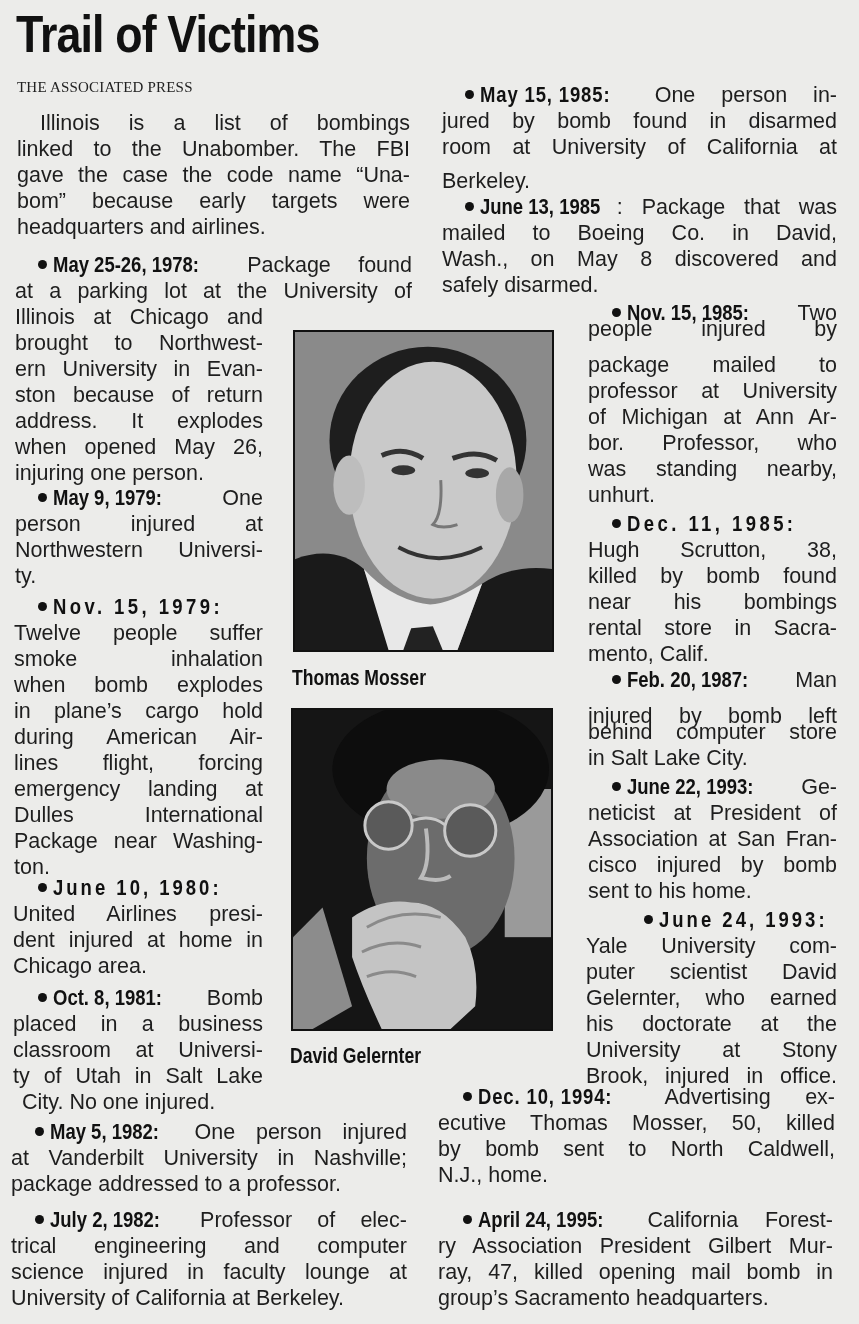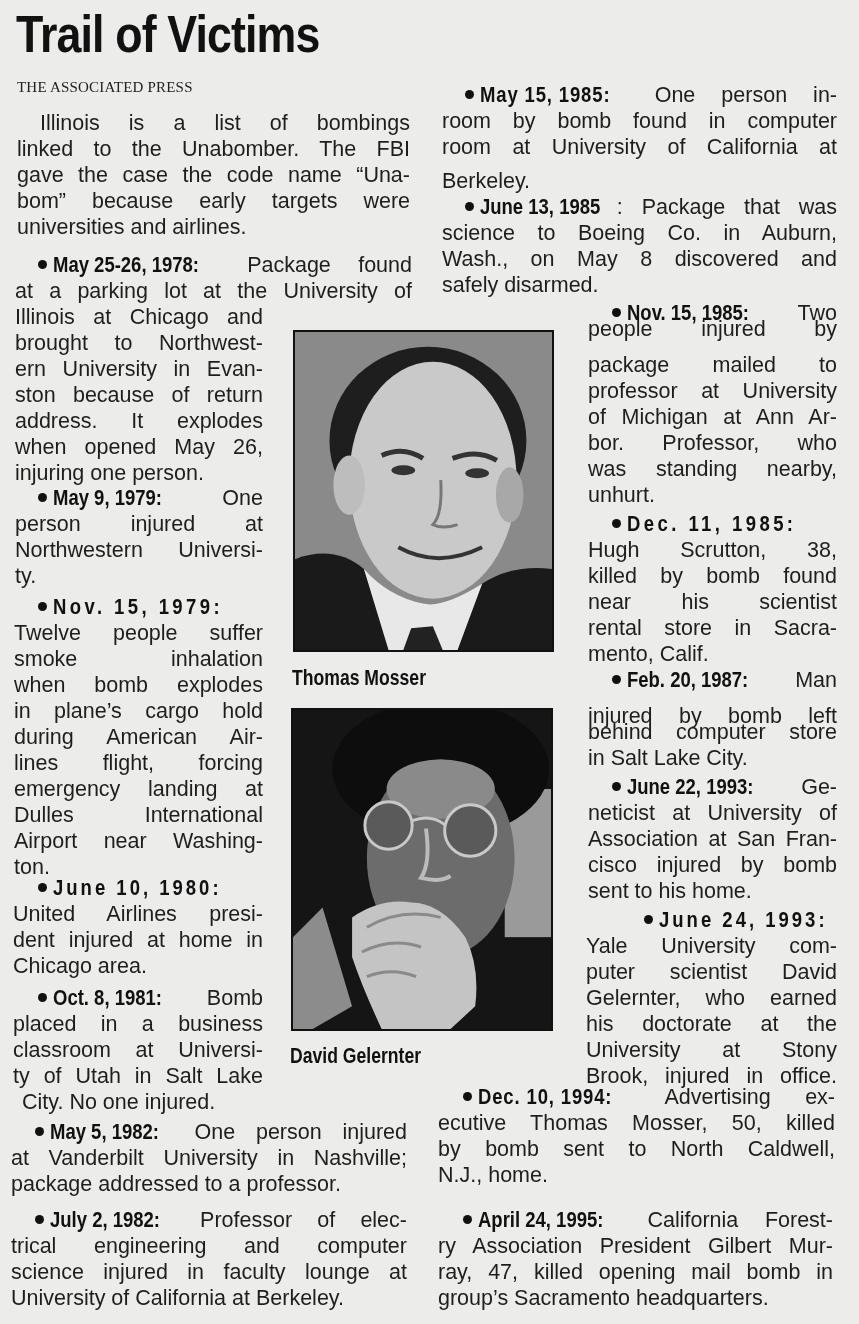--- a/index.html
+++ b/index.html
@@ -56,21 +56,21 @@
 
 <div>
   <div class="title">Trail of Victims</div>
   <div class="byline">THE ASSOCIATED PRESS</div>
 
   <div>
     <div class="line" style="left:40px;top:110px;width:370px">Illinois is a list of bombings</div>
     <div class="line" style="left:17px;top:136px;width:393px">linked to the Unabomber. The FBI</div>
     <div class="line" style="left:17px;top:162px;width:393px">gave the case the code name “Una-</div>
     <div class="line" style="left:17px;top:188px;width:393px">bom” because early targets were</div>
-    <div class="line last" style="left:17px;top:214px;width:393px">universities and airlines.</div>
+    <div class="line last" style="left:17px;top:214px;width:393px">headquarters and airlines.</div>
   </div>
 
   <div>
     <div class="line" style="left:38px;top:252px;width:374px"><span class="bullet"></span><span class="dateh">May 25-26, 1978:</span> <span>Package found</span></div>
     <div class="line" style="left:15px;top:278px;width:397px">at a parking lot at the University of</div>
     <div class="line" style="left:15px;top:304px;width:248px">Illinois at Chicago and</div>
     <div class="line" style="left:15px;top:330px;width:248px">brought to Northwest-</div>
     <div class="line" style="left:15px;top:356px;width:248px">ern University in Evan-</div>
     <div class="line" style="left:15px;top:382px;width:248px">ston because of return</div>
     <div class="line" style="left:15px;top:408px;width:248px">address. It explodes</div>
@@ -88,21 +88,21 @@
   <div>
     <div class="line" style="left:38px;top:594px;width:225px"><span class="bullet"></span><span class="dateh" style="letter-spacing:4px">Nov. 15, 1979:</span></div>
     <div class="line" style="left:14px;top:620px;width:249px">Twelve people suffer</div>
     <div class="line" style="left:14px;top:646px;width:249px">smoke inhalation</div>
     <div class="line" style="left:14px;top:672px;width:249px">when bomb explodes</div>
     <div class="line" style="left:14px;top:698px;width:249px">in plane’s cargo hold</div>
     <div class="line" style="left:14px;top:724px;width:249px">during American Air-</div>
     <div class="line" style="left:14px;top:750px;width:249px">lines flight, forcing</div>
     <div class="line" style="left:14px;top:776px;width:249px">emergency landing at</div>
     <div class="line" style="left:14px;top:802px;width:249px">Dulles International</div>
-    <div class="line" style="left:14px;top:828px;width:249px">Airport near Washing-</div>
+    <div class="line" style="left:14px;top:828px;width:249px">Package near Washing-</div>
     <div class="line last" style="left:14px;top:854px;width:249px">ton.</div>
   </div>
 
   <div>
     <div class="line" style="left:38px;top:875px;width:225px"><span class="bullet"></span><span class="dateh" style="letter-spacing:3.5px">June 10, 1980:</span></div>
     <div class="line" style="left:13px;top:901px;width:250px">United Airlines presi-</div>
     <div class="line" style="left:13px;top:927px;width:250px">dent injured at home in</div>
     <div class="line last" style="left:13px;top:953px;width:250px">Chicago area.</div>
   </div>
 
@@ -122,62 +122,62 @@
 
   <div>
     <div class="line" style="left:35px;top:1207px;width:372px"><span class="bullet"></span><span class="dateh">July 2, 1982:</span> <span>Professor of elec-</span></div>
     <div class="line" style="left:11px;top:1233px;width:396px">trical engineering and computer</div>
     <div class="line" style="left:11px;top:1259px;width:396px">science injured in faculty lounge at</div>
     <div class="line last" style="left:11px;top:1285px;width:396px">University of California at Berkeley.</div>
   </div>
 
   <div>
     <div class="line" style="left:465px;top:82px;width:372px"><span class="bullet"></span><span class="dateh" style="letter-spacing:1px">May 15, 1985:</span> <span>One person in-</span></div>
-    <div class="line" style="left:442px;top:108px;width:395px">room by bomb found in computer</div>
+    <div class="line" style="left:442px;top:108px;width:395px">jured by bomb found in disarmed</div>
     <div class="line" style="left:442px;top:134px;width:395px">room at University of California at</div>
     <div class="line last" style="left:442px;top:168px;width:395px">Berkeley.</div>
   </div>
 
   <div>
     <div class="line" style="left:465px;top:194px;width:372px"><span class="bullet"></span><span class="dateh">June 13, 1985</span><span>: Package that was</span></div>
-    <div class="line" style="left:442px;top:220px;width:395px">science to Boeing Co. in Auburn,</div>
+    <div class="line" style="left:442px;top:220px;width:395px">mailed to Boeing Co. in David,</div>
     <div class="line" style="left:442px;top:246px;width:395px">Wash., on May 8 discovered and</div>
     <div class="line last" style="left:442px;top:272px;width:395px">safely disarmed.</div>
   </div>
 
   <div>
     <div class="line" style="left:612px;top:300px;width:225px"><span class="bullet"></span><span class="dateh">Nov. 15, 1985:</span> <span>Two</span></div>
     <div class="line" style="left:588px;top:316px;width:249px">people injured by</div>
     <div class="line" style="left:588px;top:352px;width:249px">package mailed to</div>
     <div class="line" style="left:588px;top:378px;width:249px">professor at University</div>
     <div class="line" style="left:588px;top:404px;width:249px">of Michigan at Ann Ar-</div>
     <div class="line" style="left:588px;top:430px;width:249px">bor. Professor, who</div>
     <div class="line" style="left:588px;top:456px;width:249px">was standing nearby,</div>
     <div class="line last" style="left:588px;top:482px;width:249px">unhurt.</div>
   </div>
 
   <div>
     <div class="line" style="left:612px;top:511px;width:225px"><span class="bullet"></span><span class="dateh" style="letter-spacing:4px">Dec. 11, 1985:</span></div>
     <div class="line" style="left:588px;top:537px;width:249px">Hugh Scrutton, 38,</div>
     <div class="line" style="left:588px;top:563px;width:249px">killed by bomb found</div>
-    <div class="line" style="left:588px;top:589px;width:249px">near his scientist</div>
+    <div class="line" style="left:588px;top:589px;width:249px">near his bombings</div>
     <div class="line" style="left:588px;top:615px;width:249px">rental store in Sacra-</div>
     <div class="line last" style="left:588px;top:641px;width:249px">mento, Calif.</div>
   </div>
 
   <div>
     <div class="line" style="left:612px;top:667px;width:225px"><span class="bullet"></span><span class="dateh">Feb. 20, 1987:</span> <span>Man</span></div>
     <div class="line" style="left:588px;top:703px;width:249px">injured by bomb left</div>
     <div class="line" style="left:588px;top:719px;width:249px">behind computer store</div>
     <div class="line last" style="left:588px;top:745px;width:249px">in Salt Lake City.</div>
   </div>
 
   <div>
     <div class="line" style="left:612px;top:774px;width:225px"><span class="bullet"></span><span class="dateh">June 22, 1993:</span> <span>Ge-</span></div>
-    <div class="line" style="left:588px;top:800px;width:249px">neticist at University of</div>
+    <div class="line" style="left:588px;top:800px;width:249px">neticist at President of</div>
     <div class="line" style="left:588px;top:826px;width:249px">Association at San Fran-</div>
     <div class="line" style="left:588px;top:852px;width:249px">cisco injured by bomb</div>
     <div class="line last" style="left:588px;top:878px;width:249px">sent to his home.</div>
   </div>
 
   <div>
     <div class="line" style="left:644px;top:907px;width:225px"><span class="bullet"></span><span class="dateh" style="letter-spacing:3.5px">June 24, 1993:</span></div>
     <div class="line" style="left:586px;top:933px;width:251px">Yale University com-</div>
     <div class="line" style="left:586px;top:959px;width:251px">puter scientist David</div>
     <div class="line" style="left:586px;top:985px;width:251px">Gelernter, who earned</div>

